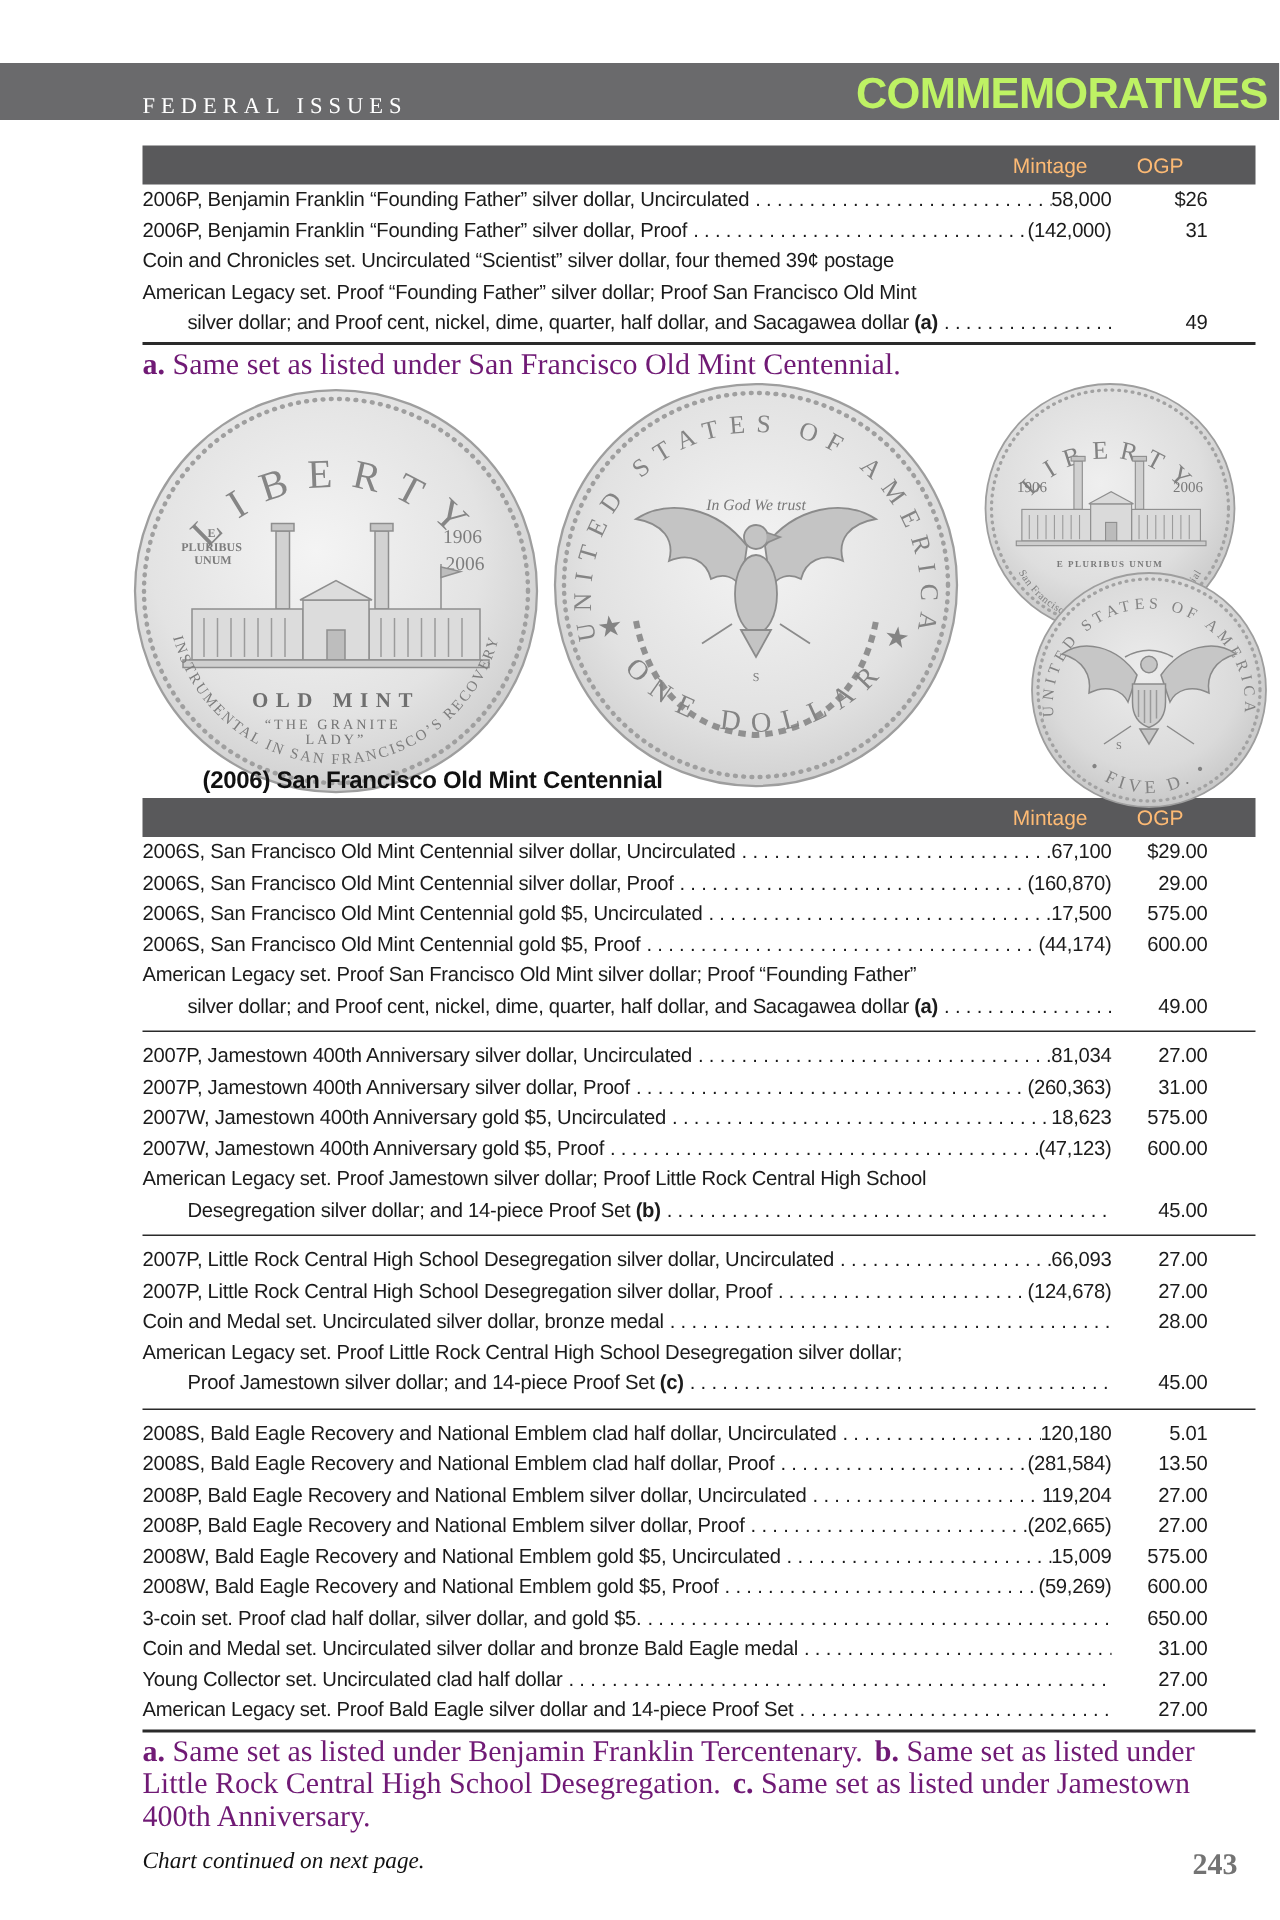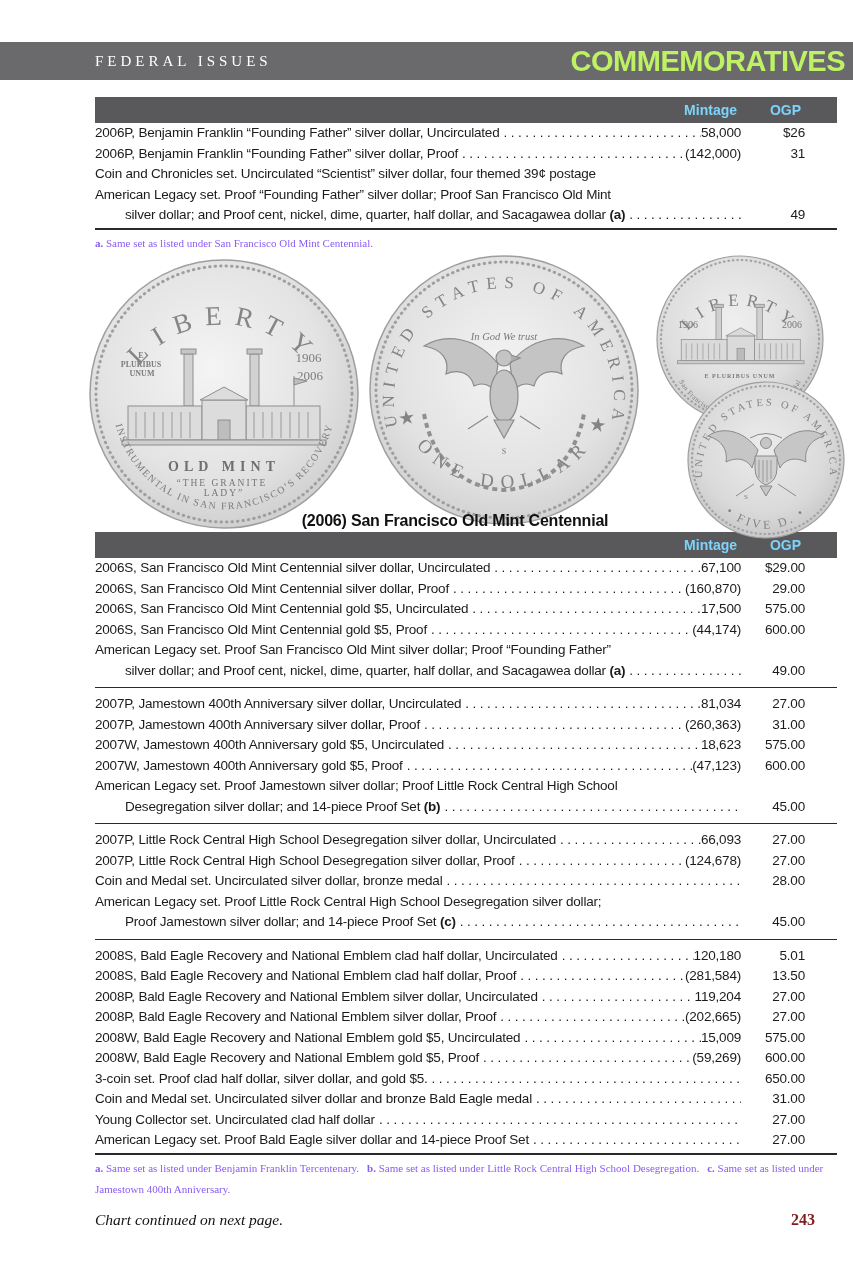--- a/index.html
+++ b/index.html
@@ -1,62 +1,62 @@
 <!DOCTYPE html>
 <html><head>
 <meta charset="utf-8">
 <style>
   *{box-sizing:border-box;margin:0;padding:0}
   body{margin:0;background:#ffffff;font-family:"Liberation Sans",sans-serif}
   #page{position:relative;width:853px;height:1280px;background:#fff;overflow:hidden;color:#1b1b1b}
 
   
   .runhead{position:absolute;top:42px;left:0;width:853px;height:38px;background:#6a6a6c;
-           display:flex;align-items:center;justify-content:space-between;padding:0 8px 0 95px}
+           display:flex;align-items:flex-end;justify-content:space-between;padding:0 8px 0 95px}
   .runhead .left{font-family:"Liberation Serif",serif;font-size:15px;letter-spacing:4px;color:#fff}
   .runhead .right{font-weight:700;font-size:29px;letter-spacing:-0.5px;color:#bef264}
 
   
   #main{position:absolute;top:97px;left:0;width:853px}
   .tablock{margin-left:95px;width:742px}
-  .thead{height:26px;background:#59595b;color:#7dd3fc;display:flex;align-items:center;
-         padding-right:36px;font-weight:700;font-size:14px}
+  .thead{height:26px;background:#59595b;color:#fdba74;display:flex;align-items:center;
+         padding-right:48px;font-weight:400;font-size:14px}
   .th-mintage{margin-left:auto;text-align:right}
   .th-ogp{flex:0 0 64px;text-align:right}
 
   .trow{display:flex;align-items:baseline;height:20.5px;line-height:20.5px;
         padding-right:32px;font-size:13.5px;letter-spacing:-0.2px;white-space:nowrap}
   .desc{flex:0 0 auto}
   .desc .italic{font-style:italic}
   .desc .bold{font-weight:700}
   .indent{padding-left:30px}
   .leader{flex:1 1 auto;min-width:0;overflow:hidden;white-space:nowrap;padding-left:4px}
   .leader.dots::after{content:"......................................................................................................................................................";
         letter-spacing:3.5px;color:#1b1b1b}
   .mintage{flex:0 0 auto;text-align:right}
   .ogp{flex:0 0 64px;text-align:right}
 
   .group-rule{border-top:1.5px solid #2a2a2a;margin:6px 0 6px}
   .table-rule{border-top:2px solid #2a2a2a;margin-top:2px}
 
   .footnote{margin:3px 0 0 95px;width:742px;font-family:"Liberation Serif",serif;
-            font-size:11px;line-height:21.5px;color:#8b5cf6}
+            font-size:20px;line-height:21.5px;color:#701a75}
   .footnote b{font-weight:700}
   .footnote b:not(:first-child){margin-left:8px}
 
   
   .figure{position:relative;width:853px;height:278px;margin-top:0}
   .coin{position:absolute}
-  .fig-caption{position:absolute;left:135px;bottom:2px;width:640px;text-align:center;
+  .fig-caption{position:absolute;left:135px;bottom:2px;width:640px;text-align:left;
                font-weight:700;font-size:16px;letter-spacing:-0.2px;color:#111}
 
   .footer{display:flex;justify-content:space-between;align-items:flex-start;
-          margin:10px 38px 0 95px}
+          margin:10px 28px 0 95px}
   .footer .cont{font-family:"Liberation Serif",serif;font-style:italic;font-size:15.5px;color:#111}
-  .footer .pnum{font-family:"Liberation Serif",serif;font-weight:700;font-size:16px;color:#7f1d1d}
+  .footer .pnum{font-family:"Liberation Serif",serif;font-weight:700;font-size:20px;color:#737373}
 
   svg text{font-family:"Liberation Serif",serif}
 </style>
 </head>
 <body>
 
 <div id="page">
 
   <div class="runhead">
     <span class="left">FEDERAL ISSUES</span>

